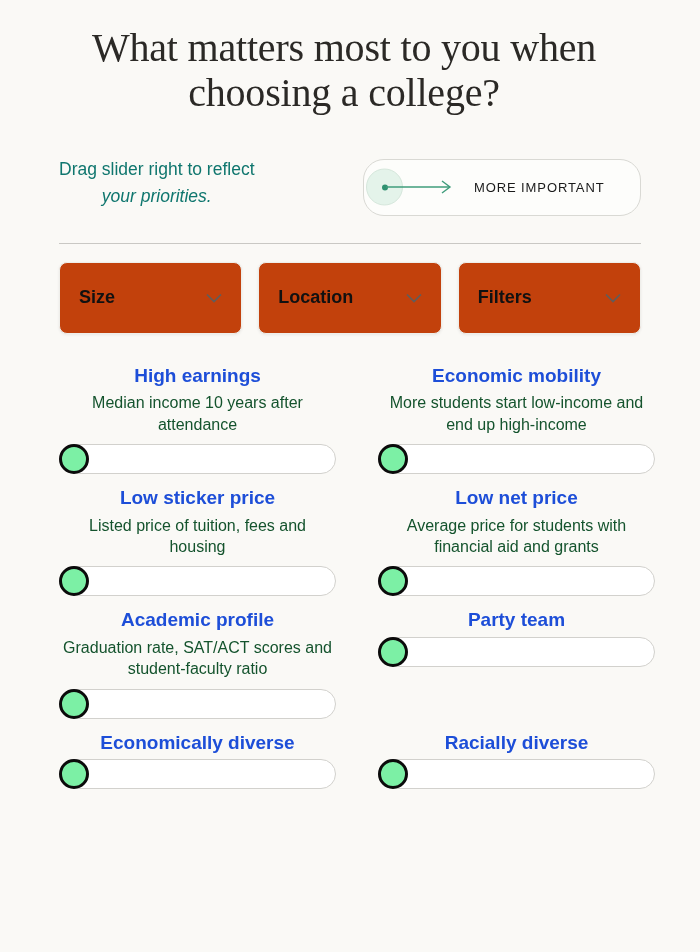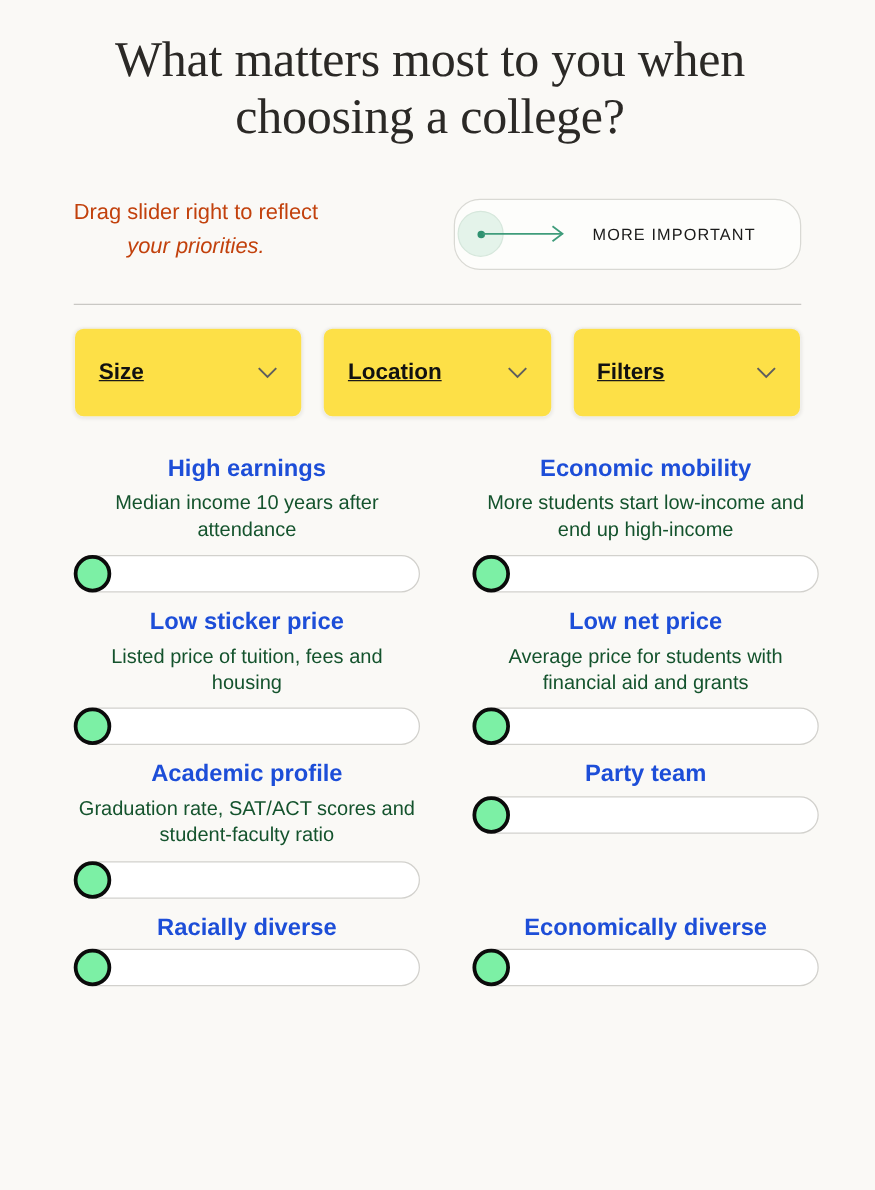--- a/index.html
+++ b/index.html
@@ -41,21 +41,21 @@
   
   .intro-row {
     display: flex;
     align-items: flex-start;
     justify-content: space-between;
     margin-top: 38px;
   }
   .intro-text {
     font-size: 17.5px;
     line-height: 1.58;
-    color: #c2410c;
+    color: #0f766e;
     max-width: 300px;
     padding-top: 2px;
   }
   .intro-text .em {
     font-style: italic;
     display: block;
   }
 
   
   .hint-pill {
@@ -118,31 +118,30 @@
 
   
   .filters {
     display: flex;
     gap: 16px;
     margin-top: 18px;
   }
   .dropdown {
     flex: 1 1 0;
     height: 72px;
-    background: #fde047;
+    background: #c2410c;
     border: 1px solid #efeeea;
     border-radius: 8px;
     box-shadow: 0 1px 3px rgba(0,0,0,0.07);
     box-sizing: border-box;
     display: flex;
     align-items: center;
     justify-content: space-between;
     padding: 0 19px;
     cursor: pointer;
-    text-decoration: underline;
   }
   .dropdown-label {
     font-size: 18px;
     font-weight: 700;
     color: #111;
   }
   .chev {
     width: 16px;
     height: 10px;
     flex: 0 0 auto;
@@ -300,30 +299,30 @@
       <div class="cell-title">Party team</div>
 
       <div class="slider">
         <div class="slider-track"></div>
         <div class="slider-thumb"></div>
       </div>
     </div>
 
 
     <div class="cell">
+      <div class="cell-title">Economically diverse</div>
+
+      <div class="slider">
+        <div class="slider-track"></div>
+        <div class="slider-thumb"></div>
+      </div>
+    </div>
+
+    <div class="cell">
       <div class="cell-title">Racially diverse</div>
-
-      <div class="slider">
-        <div class="slider-track"></div>
-        <div class="slider-thumb"></div>
-      </div>
-    </div>
-
-    <div class="cell">
-      <div class="cell-title">Economically diverse</div>
 
       <div class="slider">
         <div class="slider-track"></div>
         <div class="slider-thumb"></div>
       </div>
     </div>
 
   </div>
 </div>
 

